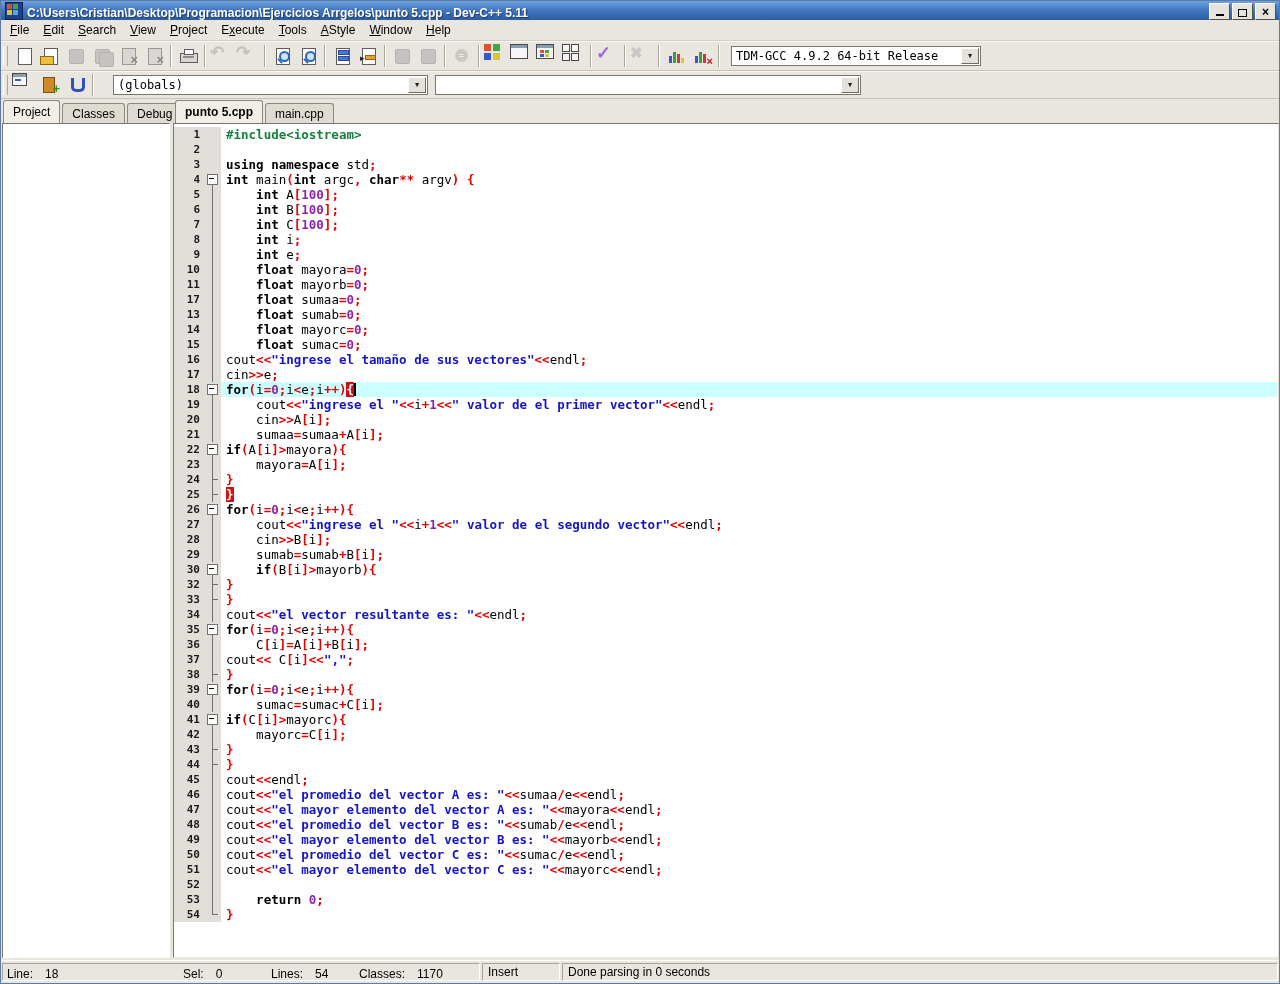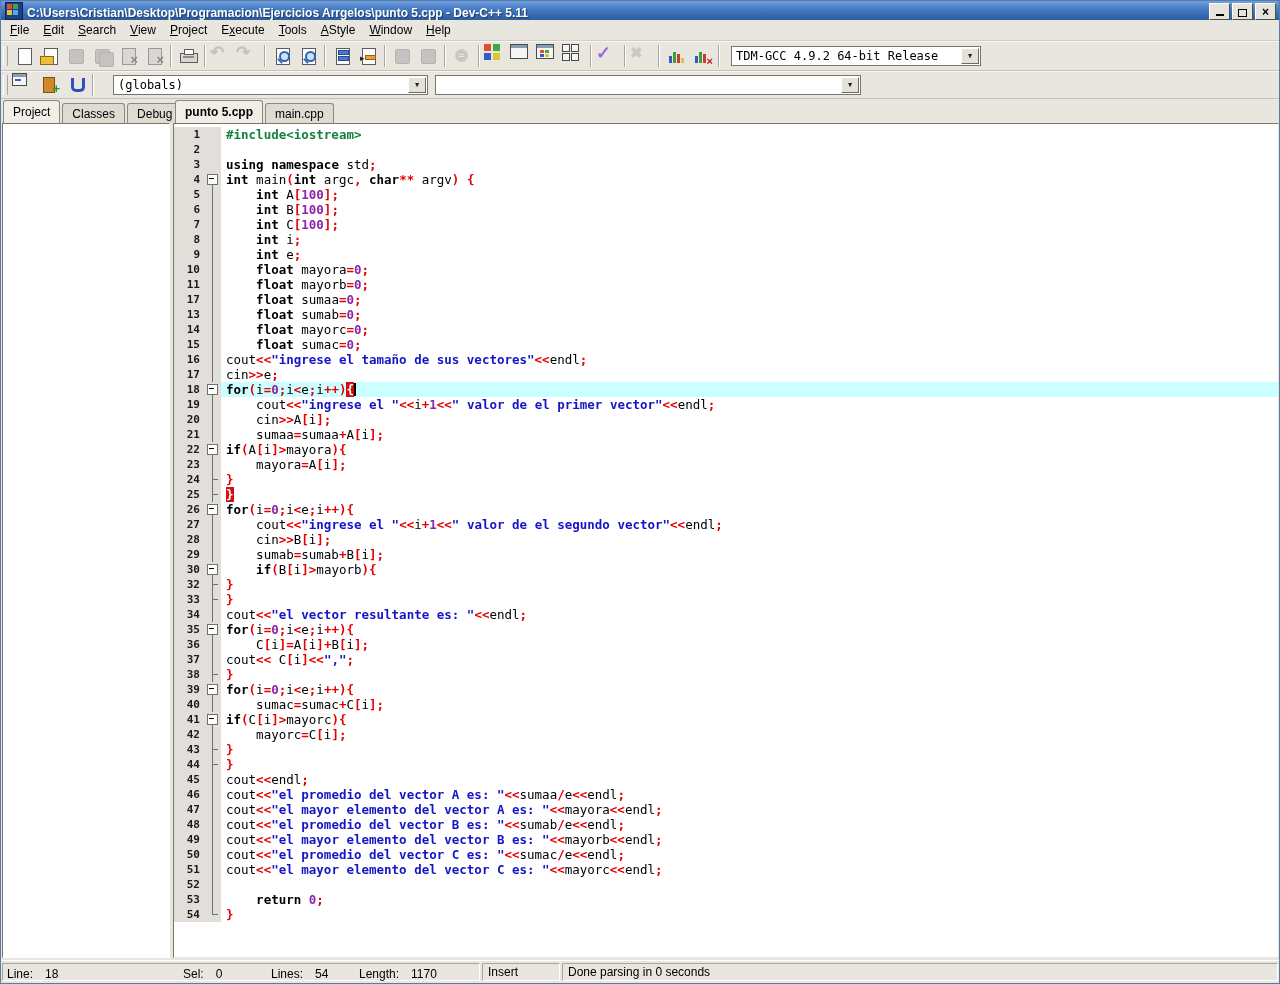--- a/index.html
+++ b/index.html
@@ -450,21 +450,21 @@
         </div>
         <div class="spair" style="left: 180px;">
           <span class="slab">Sel:</span>
           <span class="sval">0</span>
         </div>
         <div class="spair" style="left: 268px;">
           <span class="slab">Lines:</span>
           <span class="sval">54</span>
         </div>
         <div class="spair" style="left: 356px;">
-          <span class="slab">Length:</span>
+          <span class="slab">Classes:</span>
           <span class="sval">1170</span>
         </div>
       </div>
     <div class="spanel mode">
       <span>Insert</span>
     </div>
     <div class="spanel msg">
       <span>Done parsing in 0 seconds</span>
     </div>
   </div>

